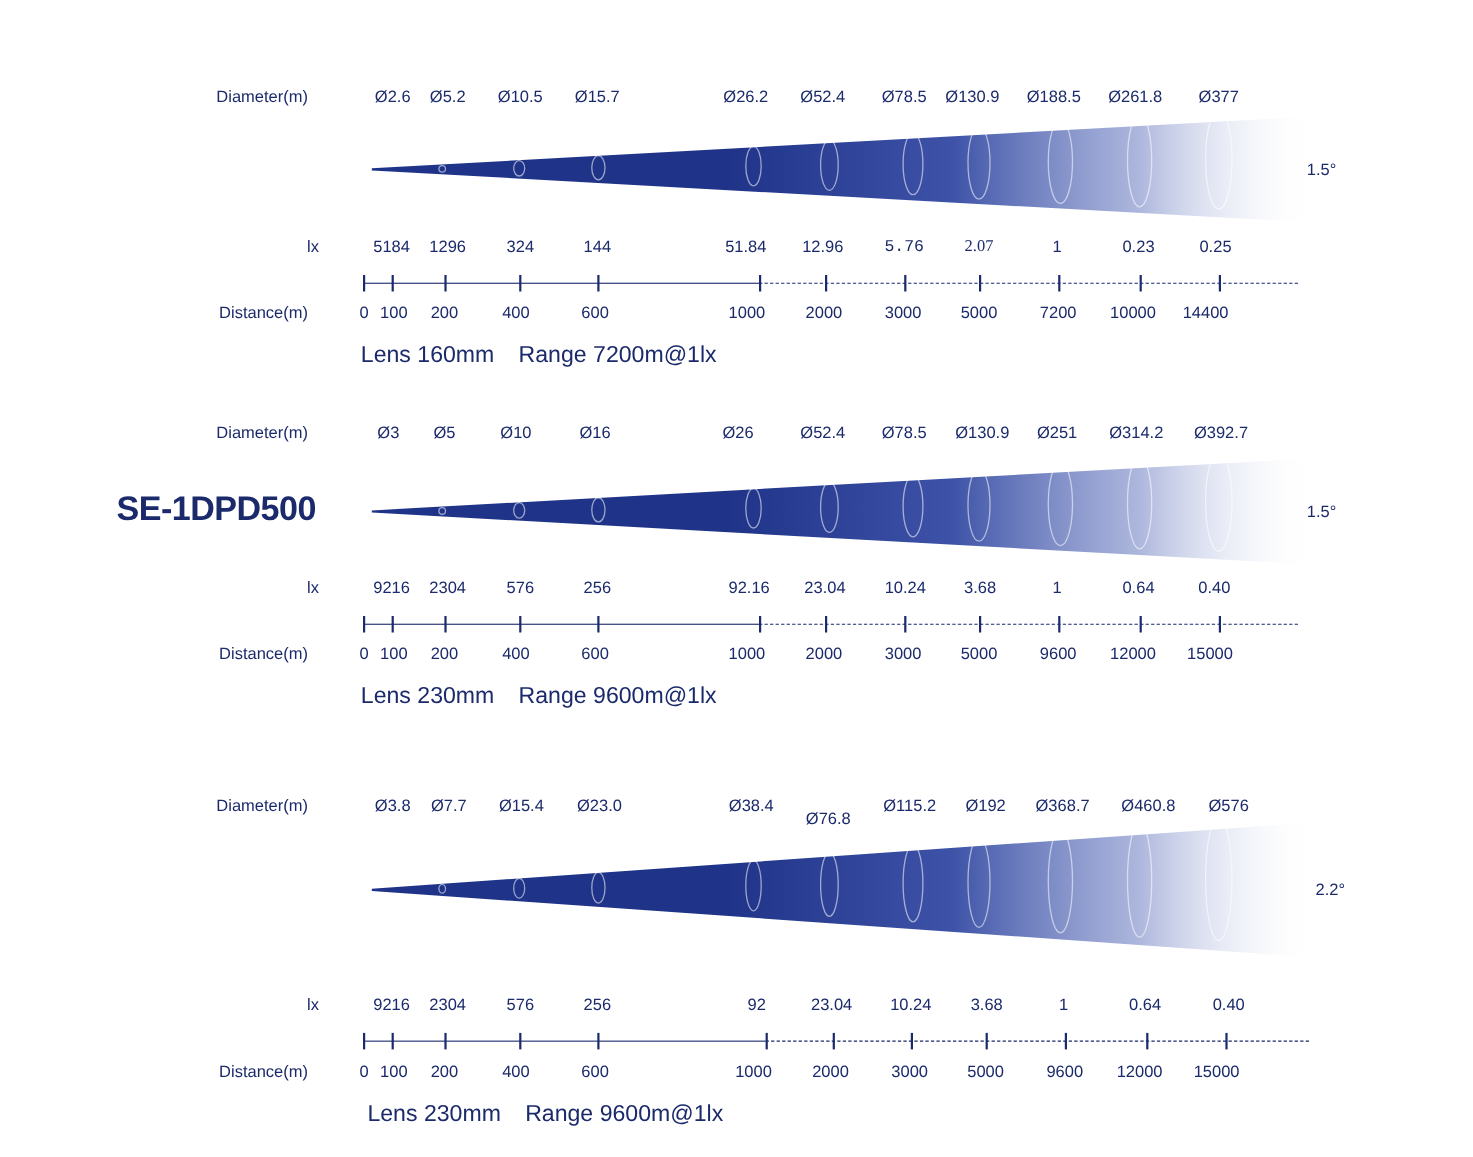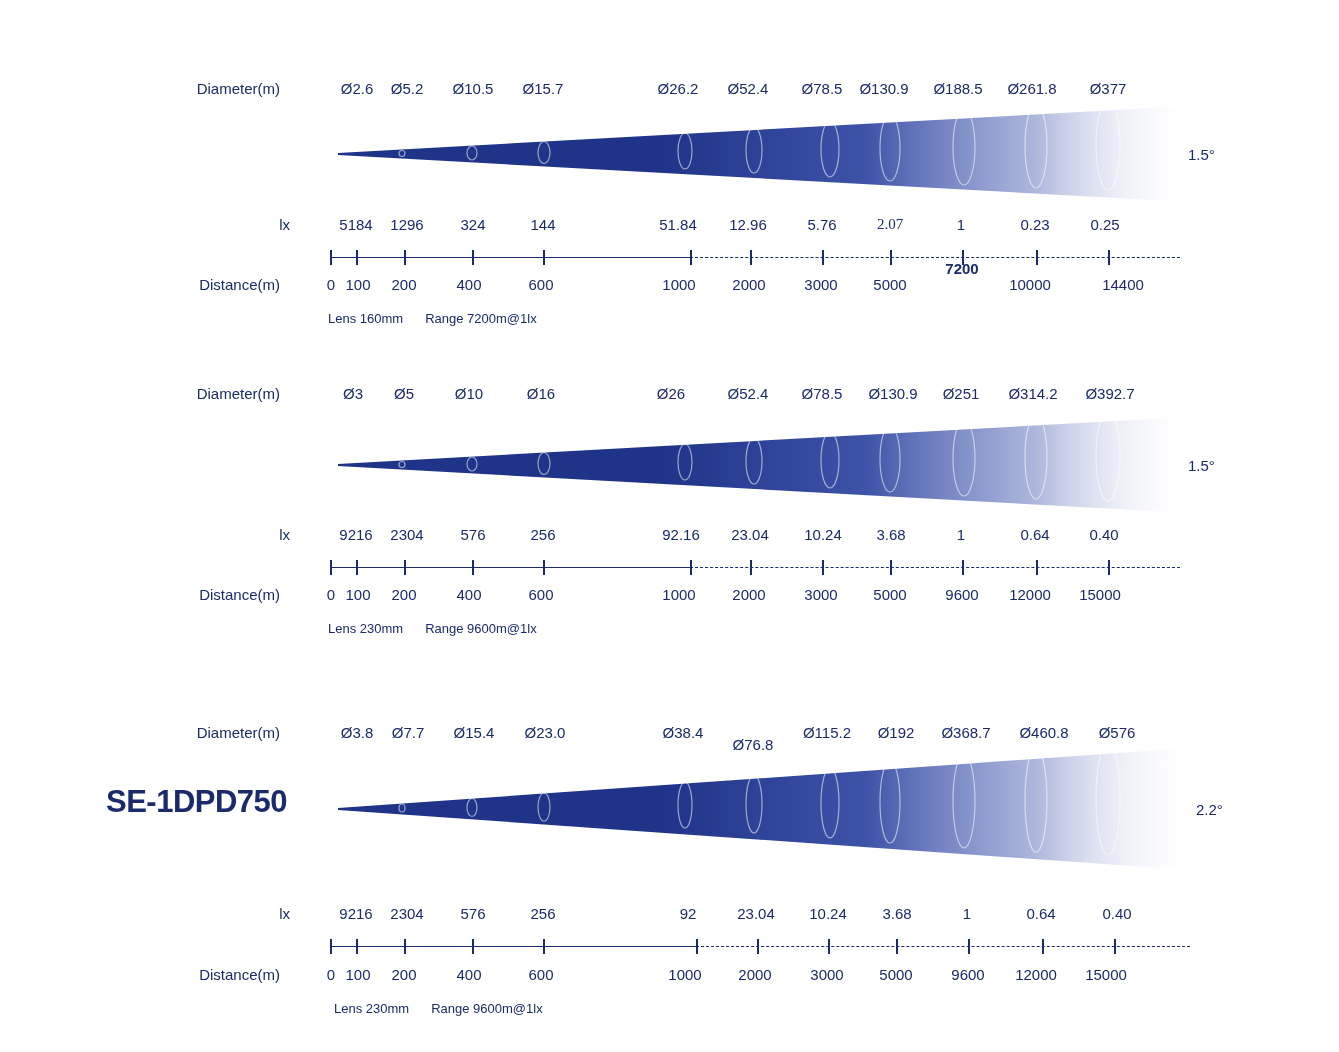--- a/index.html
+++ b/index.html
@@ -42,21 +42,21 @@
 
   .angle {
     position: absolute;
     font-size: 15px;
     color: #1b2a6b;
     white-space: nowrap;
   }
 
   .footnote {
     position: absolute;
-    font-size: 13px;
+    font-size: 21px;
     color: #1b2a6b;
     white-space: nowrap;
   }
   .footnote .sep { display: inline-block; width: 22px; }
 
   
   .val {
     position: absolute;
     font-size: 15px;
     color: #1b2a6b;
@@ -143,21 +143,21 @@
   <div class="val" style="left:1032px;top:80px;">Ø261.8</div>
   <div class="val" style="left:1108px;top:80px;">Ø377</div>
 
   <div class="row-label" style="left:200px;top:216px;width:90px;">lx</div>
   <div class="val" style="left:356px;top:216px;">5184</div>
   <div class="val" style="left:407px;top:216px;">1296</div>
   <div class="val" style="left:473px;top:216px;">324</div>
   <div class="val" style="left:543px;top:216px;">144</div>
   <div class="val" style="left:678px;top:216px;">51.84</div>
   <div class="val" style="left:748px;top:216px;">12.96</div>
-  <div class="val" style="left:822px;top:216px;">5.76</div>
+  <div class="val" style="left:822px;top:216px;font-family:Liberation Mono, monospace;">5.76</div>
   <div class="val" style="left:890px;top:216px;font-family:Liberation Serif, serif;">2.07</div>
   <div class="val" style="left:961px;top:216px;">1</div>
   <div class="val" style="left:1035px;top:216px;">0.23</div>
   <div class="val" style="left:1105px;top:216px;">0.25</div>
 
   <div class="axis" style="left:330px;top:257px;width:360px;"></div>
   <div class="axis-dashed" style="left:690px;top:257px;width:490px;"></div>
   <div class="tick" style="left:330px;top:250px;height:15px;"></div>
   <div class="tick" style="left:356px;top:250px;height:15px;"></div>
   <div class="tick" style="left:404px;top:250px;height:15px;"></div>
@@ -174,33 +174,34 @@
   <div class="row-label" style="left:120px;top:276px;width:160px;">Distance(m)</div>
   <div class="val" style="left:331px;top:276px;">0</div>
   <div class="val" style="left:358px;top:276px;">100</div>
   <div class="val" style="left:404px;top:276px;">200</div>
   <div class="val" style="left:469px;top:276px;">400</div>
   <div class="val" style="left:541px;top:276px;">600</div>
   <div class="val" style="left:679px;top:276px;">1000</div>
   <div class="val" style="left:749px;top:276px;">2000</div>
   <div class="val" style="left:821px;top:276px;">3000</div>
   <div class="val" style="left:890px;top:276px;">5000</div>
-  <div class="val" style="left:962px;top:260px;font-weight:bold;">7200</div>
+  <div class="val" style="left:962px;top:276px;">7200</div>
   <div class="val" style="left:1030px;top:276px;">10000</div>
-  <div class="val" style="left:1096px;top:276px;margin-left:27px;">14400</div>
+  <div class="val" style="left:1096px;top:276px;">14400</div>
 
   <div class="footnote" style="left:328px;top:311px;">
     <span>Lens 160mm</span><span class="sep"></span><span>Range 7200m@1lx</span>
   </div>
 </div>
 
 <div class="panel" style="top:305px;height:350px;">
 
   <div class="row-label" style="left:120px;top:80px;width:160px;">Diameter(m)</div>
 
+  <div class="model-name" style="left:106px;top:140px;">SE-1DPD500</div>
 
   <div class="angle" style="left:1188px;top:152px;">1.5°</div>
 
   <div class="beam-wrap" style="left:330px;top:412px;width:860px;height:96px;top:112px;">
     <svg class="beam" viewBox="0 0 860 96" preserveAspectRatio="none">
       <defs>
         <linearGradient id="g2" x1="0" y1="0" x2="1" y2="0">
           <stop offset="0%" stop-color="#1f3488" stop-opacity="1"></stop>
           <stop offset="38%" stop-color="#1f3488" stop-opacity="1"></stop>
           <stop offset="62%" stop-color="#2d44a0" stop-opacity="0.92"></stop>
@@ -280,21 +281,20 @@
 
   <div class="footnote" style="left:328px;top:316px;">
     <span>Lens 230mm</span><span class="sep"></span><span>Range 9600m@1lx</span>
   </div>
 </div>
 
 <div class="panel" style="top:644px;height:360px;">
 
   <div class="row-label" style="left:120px;top:80px;width:160px;">Diameter(m)</div>
 
-  <div class="model-name" style="left:106px;top:140px;">SE-1DPD750</div>
 
   <div class="angle" style="left:1196px;top:157px;">2.2°</div>
 
   <div class="beam-wrap" style="left:330px;top:104px;width:860px;height:122px;">
     <svg class="beam" viewBox="0 0 860 122" preserveAspectRatio="none">
       <defs>
         <linearGradient id="g3" x1="0" y1="0" x2="1" y2="0">
           <stop offset="0%" stop-color="#1f3488" stop-opacity="1"></stop>
           <stop offset="38%" stop-color="#1f3488" stop-opacity="1"></stop>
           <stop offset="62%" stop-color="#2d44a0" stop-opacity="0.92"></stop>

